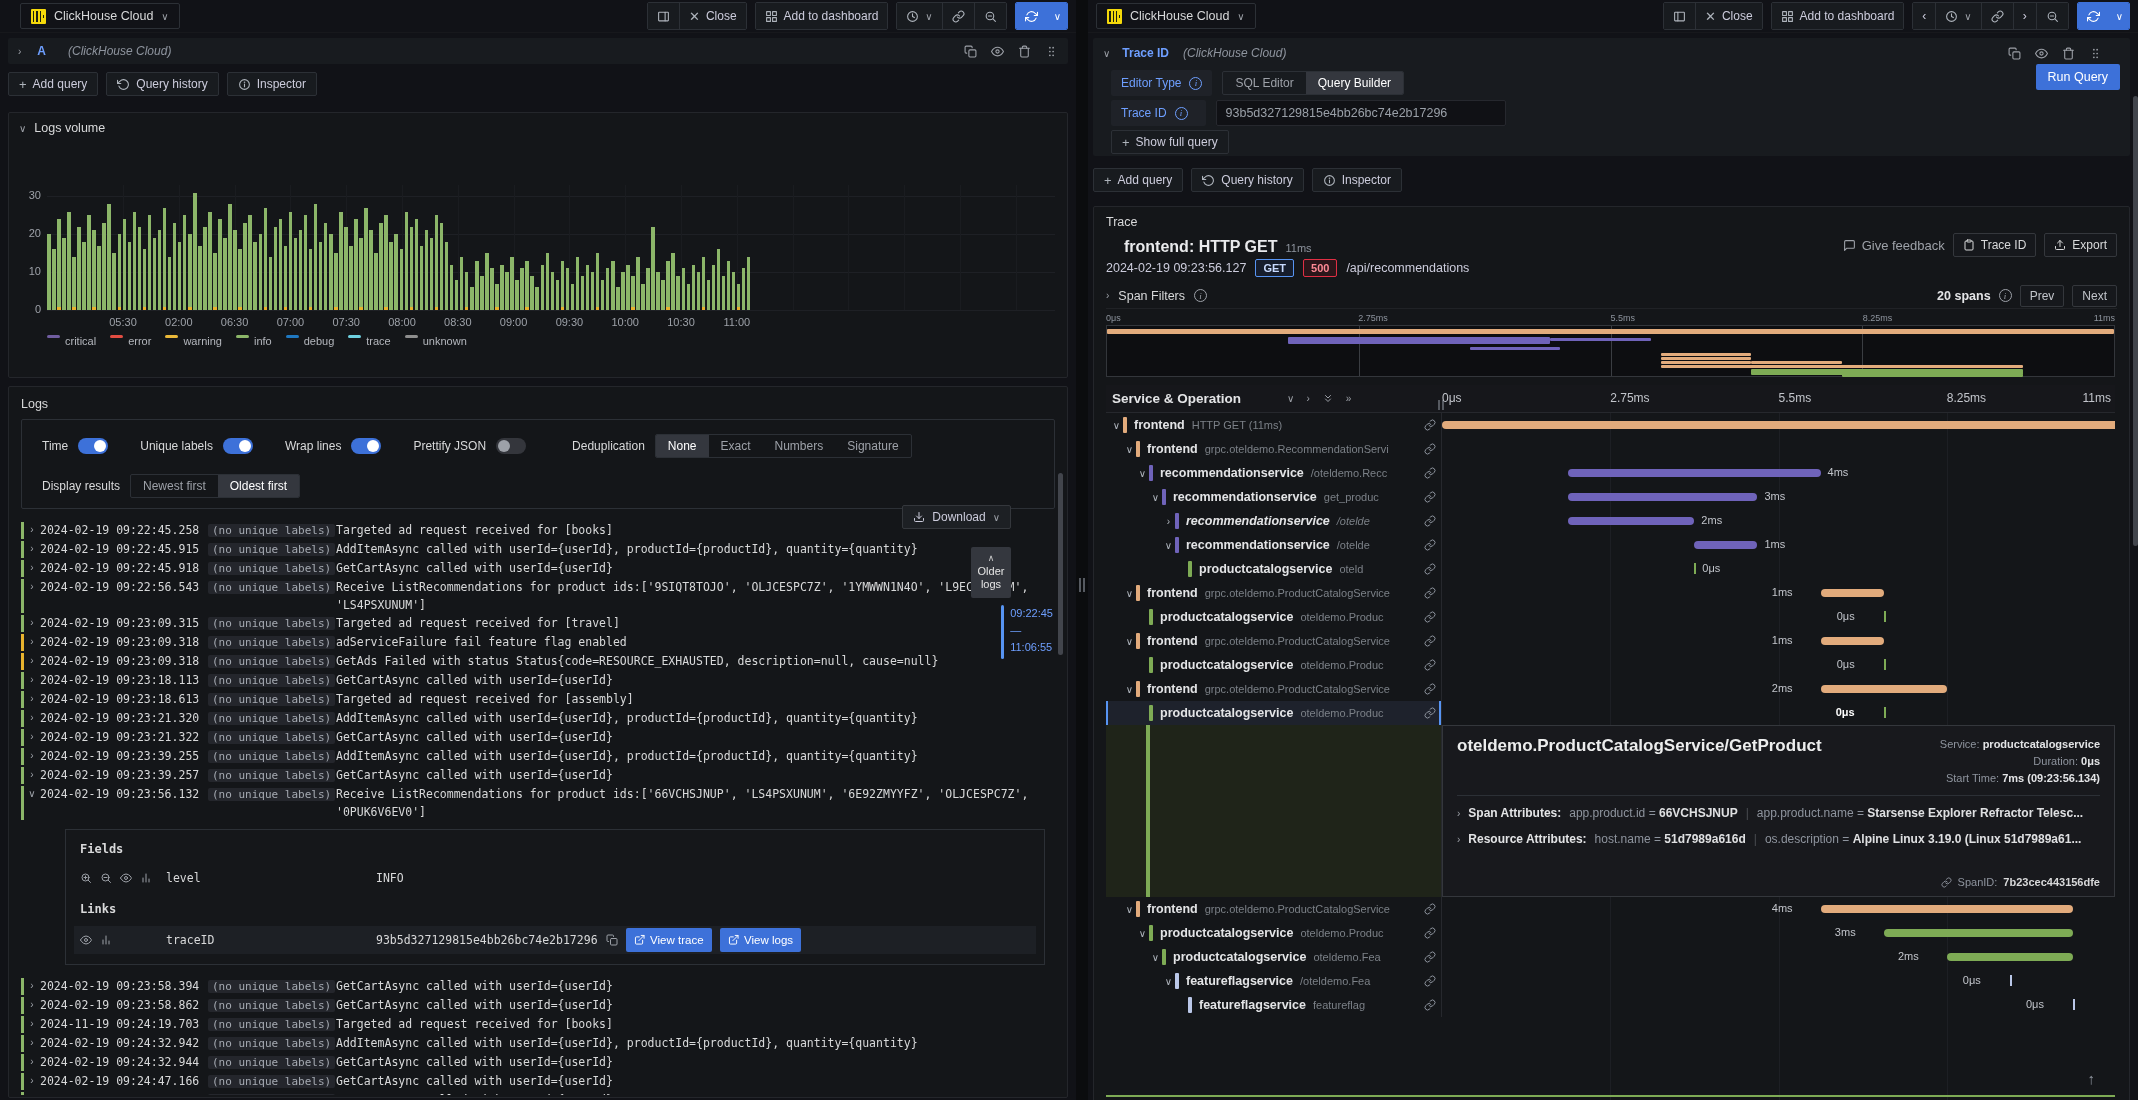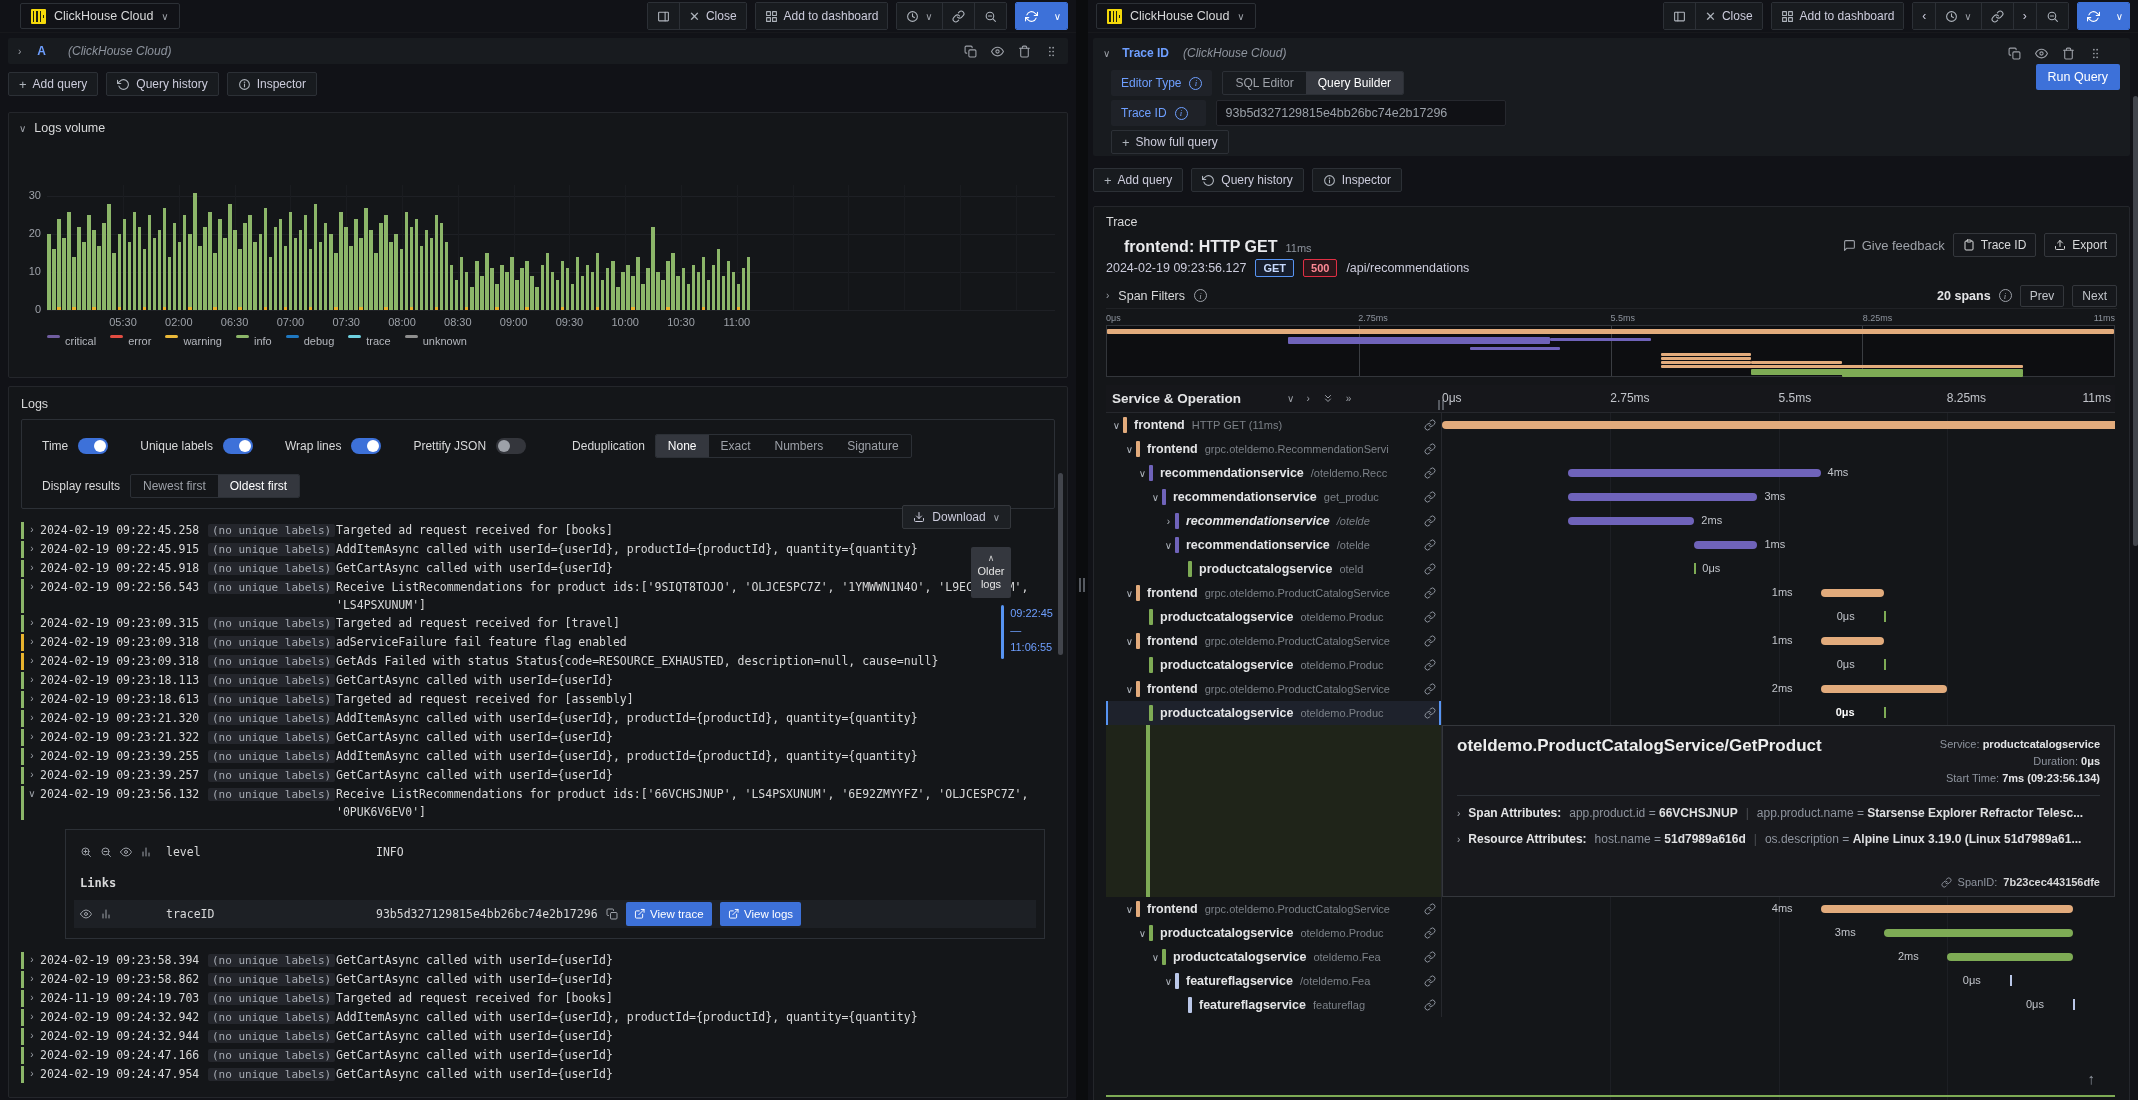--- a/index.html
+++ b/index.html
@@ -743,20 +743,21 @@
             <span class="lmsg">GetCartAsync called with userId={userId}</span>
           </div>
           <div class="lr">
             <span class="lvlbar" style="background: rgb(140, 182, 105);"></span>
             <span class="lchev">∨</span>
             <span class="ltime">2024-02-19 09:23:56.132</span>
             <span class="lchip-wrap"><span class="lchip">(no unique labels)</span></span>
             <span class="lmsg">Receive ListRecommendations for product ids:['66VCHSJNUP', 'LS4PSXUNUM', '6E92ZMYYFZ', 'OLJCESPC7Z', '0PUK6V6EV0']</span>
           </div>
           <div class="log-detail">
+            <div class="ld-title">Fields</div>
             <div class="ld-row">
               <span class="ld-icons">
                 <span class="ic">
                   <svg viewBox="0 0 24 24" fill="none" stroke="currentColor" stroke-width="2" stroke-linecap="round" stroke-linejoin="round">
                     <circle cx="11" cy="11" r="7"></circle>
                     <line x1="16.5" y1="16.5" x2="21" y2="21"></line>
                     <line x1="8" y1="11" x2="14" y2="11"></line>
                     <line x1="11" y1="8" x2="11" y2="14"></line>
                   </svg>
                 </span>

